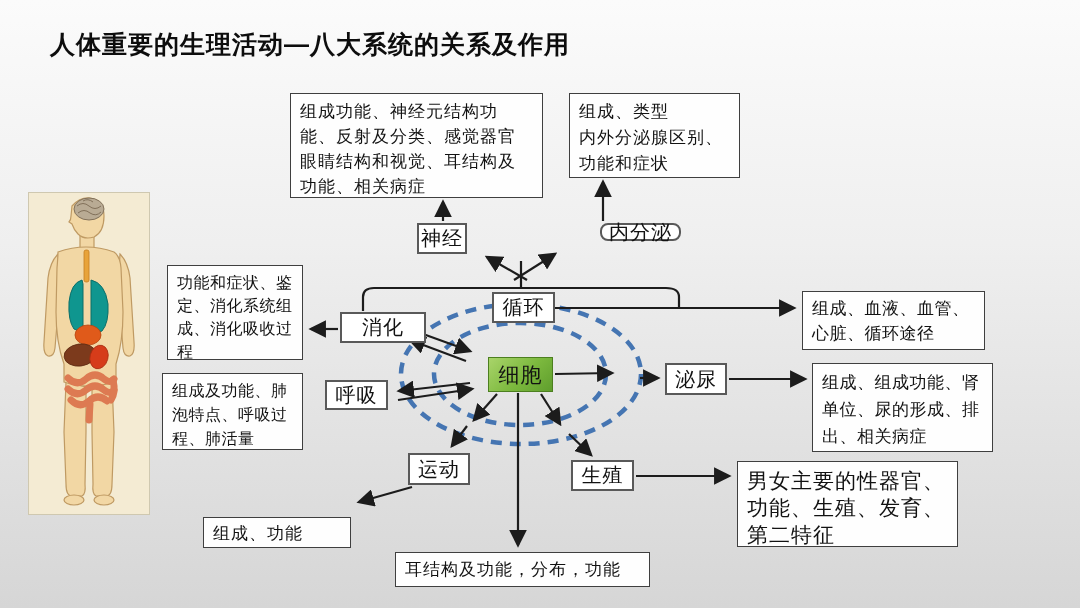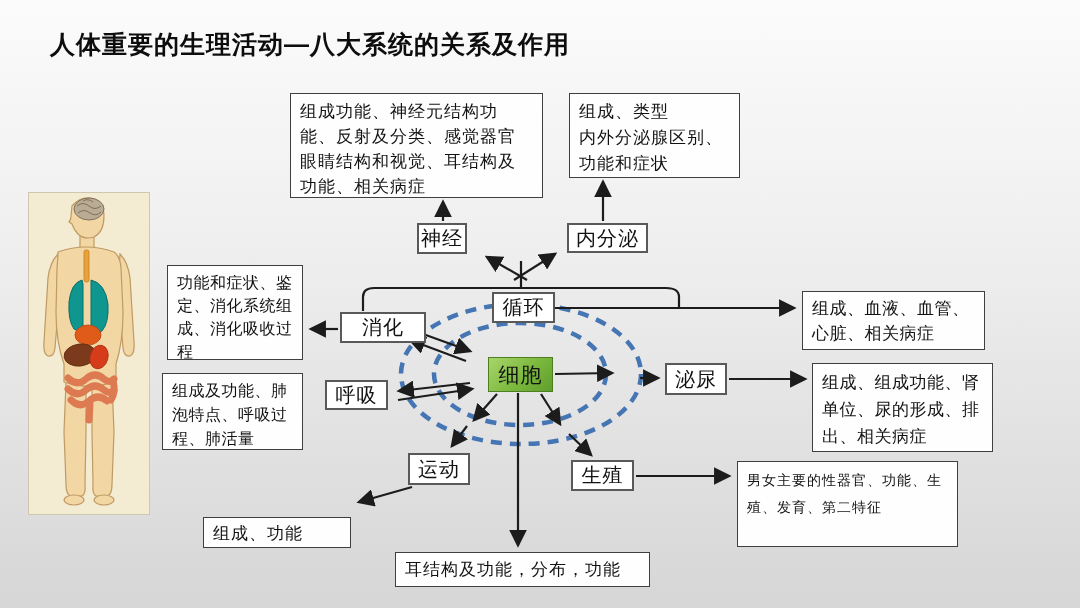--- a/index.html
+++ b/index.html
@@ -30,25 +30,25 @@
     border:1.6px solid #4c7f1f; font-size:21px;
   }
   .bodycard{position:absolute; left:28px; top:192px; z-index:2;}
   
   #b-nerve{left:290px; top:93px; width:253px; height:105px;}
   #b-endo{left:569px; top:93px; width:171px; height:85px; line-height:26px;}
   #b-dig{left:167px; top:265px; width:136px; height:95px; font-size:16px; line-height:23px; letter-spacing:0.5px;}
   #b-resp{left:162px; top:373px; width:141px; height:77px; font-size:16px; line-height:24px; letter-spacing:0.5px;}
   #b-circ{left:802px; top:291px; width:183px; height:59px; line-height:25px; letter-spacing:0.5px; padding-top:4px;}
   #b-urin{left:812px; top:363px; width:181px; height:89px; line-height:27px; letter-spacing:0.5px;}
-  #b-repr{left:737px; top:461px; width:221px; height:86px; font-size:14px; line-height:27px;}
+  #b-repr{left:737px; top:461px; width:221px; height:86px; font-size:21px; line-height:27px;}
   #b-move{left:203px; top:517px; width:148px; height:31px; line-height:21px;}
   #b-tiss{left:395px; top:552px; width:255px; height:35px; line-height:24px;}
   #n-shenjing{left:417px; top:223px; width:50px;  height:31px;}
-  #n-neifenmi{left:567px; top:223px; width:81px;  height:30px;}
+  #n-neifenmi{left:600px; top:223px; width:81px;  height:18px;border-radius:8px;}
   #n-xunhuan{left:492px; top:292px; width:63px;  height:31px;}
   #n-xiaohua{left:340px; top:312px; width:86px;  height:31px;}
   #n-huxi{left:325px; top:380px; width:63px;  height:30px;}
   #n-xibao{left:488px; top:357px; width:65px;  height:35px;}
   #n-miniao{left:665px; top:363px; width:62px;  height:32px;}
   #n-yundong{left:408px; top:453px; width:62px;  height:32px;}
   #n-shengzhi{left:571px; top:460px; width:63px;  height:31px;}
 </style>
 </head>
 <body>
@@ -128,21 +128,21 @@
       </g>
     </svg>
   </div>
 
   <div class="dbox" id="b-nerve">组成功能、神经元结构功能、反射及分类、感觉器官眼睛结构和视觉、耳结构及功能、相关病症</div>
   <div class="dbox" id="b-endo">组成、类型
 内外分泌腺区别、
 功能和症状</div>
   <div class="dbox" id="b-dig">功能和症状、鉴定、消化系统组成、消化吸收过程</div>
   <div class="dbox" id="b-resp">组成及功能、肺泡特点、呼吸过程、肺活量</div>
-  <div class="dbox" id="b-circ">组成、血液、血管、心脏、相关病症</div>
+  <div class="dbox" id="b-circ">组成、血液、血管、心脏、循环途径</div>
   <div class="dbox" id="b-urin">组成、组成功能、肾单位、尿的形成、排出、相关病症</div>
   <div class="dbox" id="b-repr">男女主要的性器官、功能、生殖、发育、第二特征</div>
   <div class="dbox" id="b-move">组成、功能</div>
   <div class="dbox" id="b-tiss">耳结构及功能，分布，功能</div>
 
   <div class="node" id="n-shenjing">神经</div>
   <div class="node" id="n-neifenmi">内分泌</div>
   <div class="node" id="n-xunhuan">循环</div>
   <div class="node" id="n-xiaohua">消化</div>
   <div class="node" id="n-huxi">呼吸</div>

